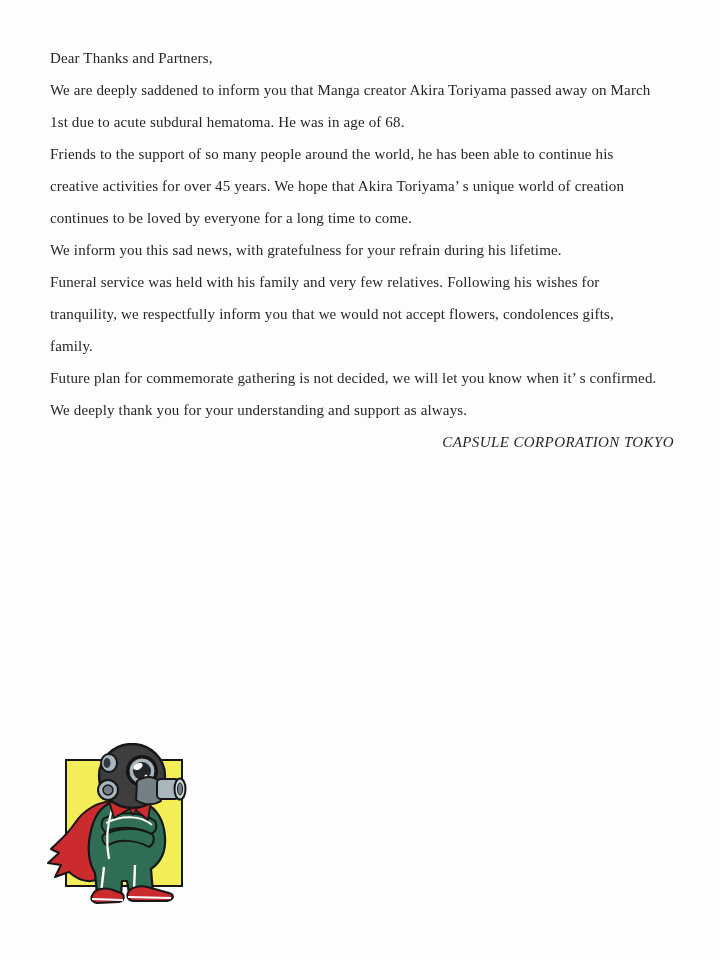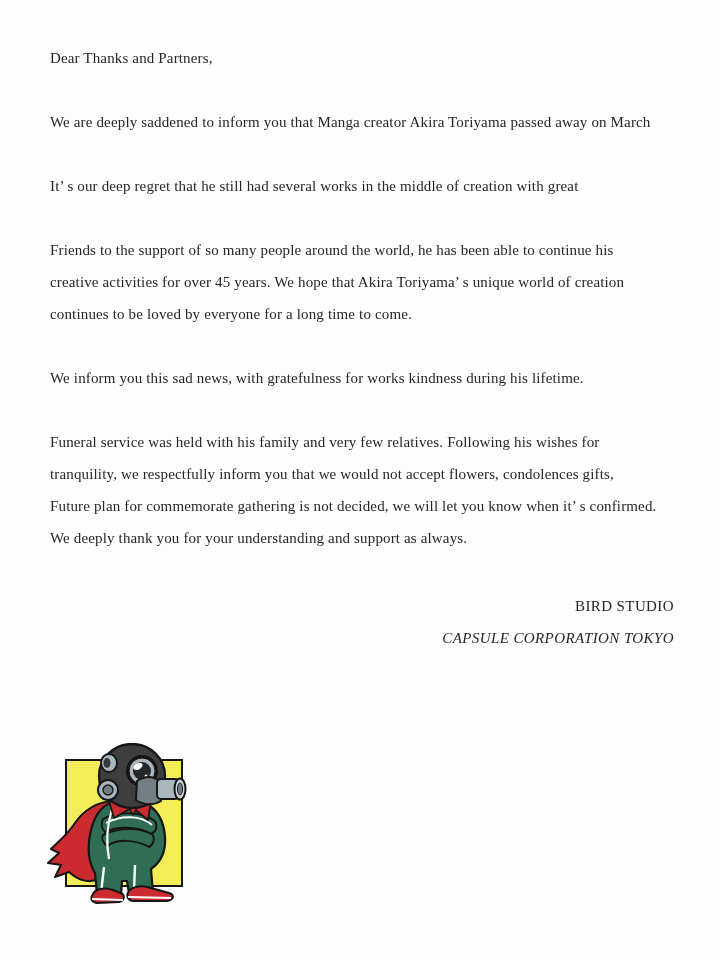--- a/index.html
+++ b/index.html
@@ -21,65 +21,65 @@
     font-family:"Liberation Serif","DejaVu Serif",serif;
     color:var(--ink);
     overflow:hidden;
   }
   .page{position:absolute;inset:0;}
   .content{
     position:absolute;left:50px;top:42px;width:624px;
     font-size:15px;line-height:32px;letter-spacing:0.15px;
   }
   .salutation{white-space:nowrap;}
-  .paragraph{margin-top:32px;}
+  .paragraph{}
   .line{white-space:nowrap;}
   .date-line{margin-top:68px;text-align:right;}
   .sig-line-1{margin-top:36px;text-align:right;letter-spacing:0.4px;}
   .sig-line-2{margin-top:0;text-align:right;letter-spacing:0.4px;font-style:italic;}
   .mascot{
     position:absolute;left:45px;top:743px;width:150px;height:165px;
   }
 </style>
 </head>
 <body>
 
 <div class="page">
 
   <div class="content">
 
     <div class="salutation">Dear Thanks and Partners,</div>
 
     <div class="paragraph">
       <div class="line">We are deeply saddened to inform you that Manga creator Akira Toriyama passed away on March</div>
+      <div class="line">1st due to acute subdural hematoma. He was in age of 68.</div>
     </div>
 
     <div class="paragraph">
-      <div class="line">It’ s our deep regret that he still had several works in the middle of creation with great</div>
     </div>
 
     <div class="paragraph">
       <div class="line">Friends to the support of so many people around the world, he has been able to continue his</div>
       <div class="line">creative activities for over 45 years. We hope that Akira Toriyama’ s unique world of creation</div>
       <div class="line">continues to be loved by everyone for a long time to come.</div>
     </div>
 
     <div class="paragraph">
-      <div class="line">We inform you this sad news, with gratefulness for works kindness during his lifetime.</div>
+      <div class="line">We inform you this sad news, with gratefulness for your refrain during his lifetime.</div>
     </div>
 
     <div class="paragraph">
       <div class="line">Funeral service was held with his family and very few relatives. Following his wishes for</div>
       <div class="line">tranquility, we respectfully inform you that we would not accept flowers, condolences gifts,</div>
+      <div class="line">family.</div>
       <div class="line">Future plan for commemorate gathering is not decided, we will let you know when it’ s confirmed.</div>
       <div class="line">We deeply thank you for your understanding and support as always.</div>
     </div>
 
 
-    <div class="sig-line-1">BIRD STUDIO</div>
     <div class="sig-line-2">CAPSULE CORPORATION TOKYO</div>
 
   </div>
 
   <svg class="mascot" viewBox="0 0 150 165" aria-hidden="true">
 
     <rect x="21" y="17" width="116" height="126" fill="var(--yellow)" stroke="var(--outline)" stroke-width="2"></rect>
 
     <path d="M 70,58
              C 52,58 38,68 30,80

